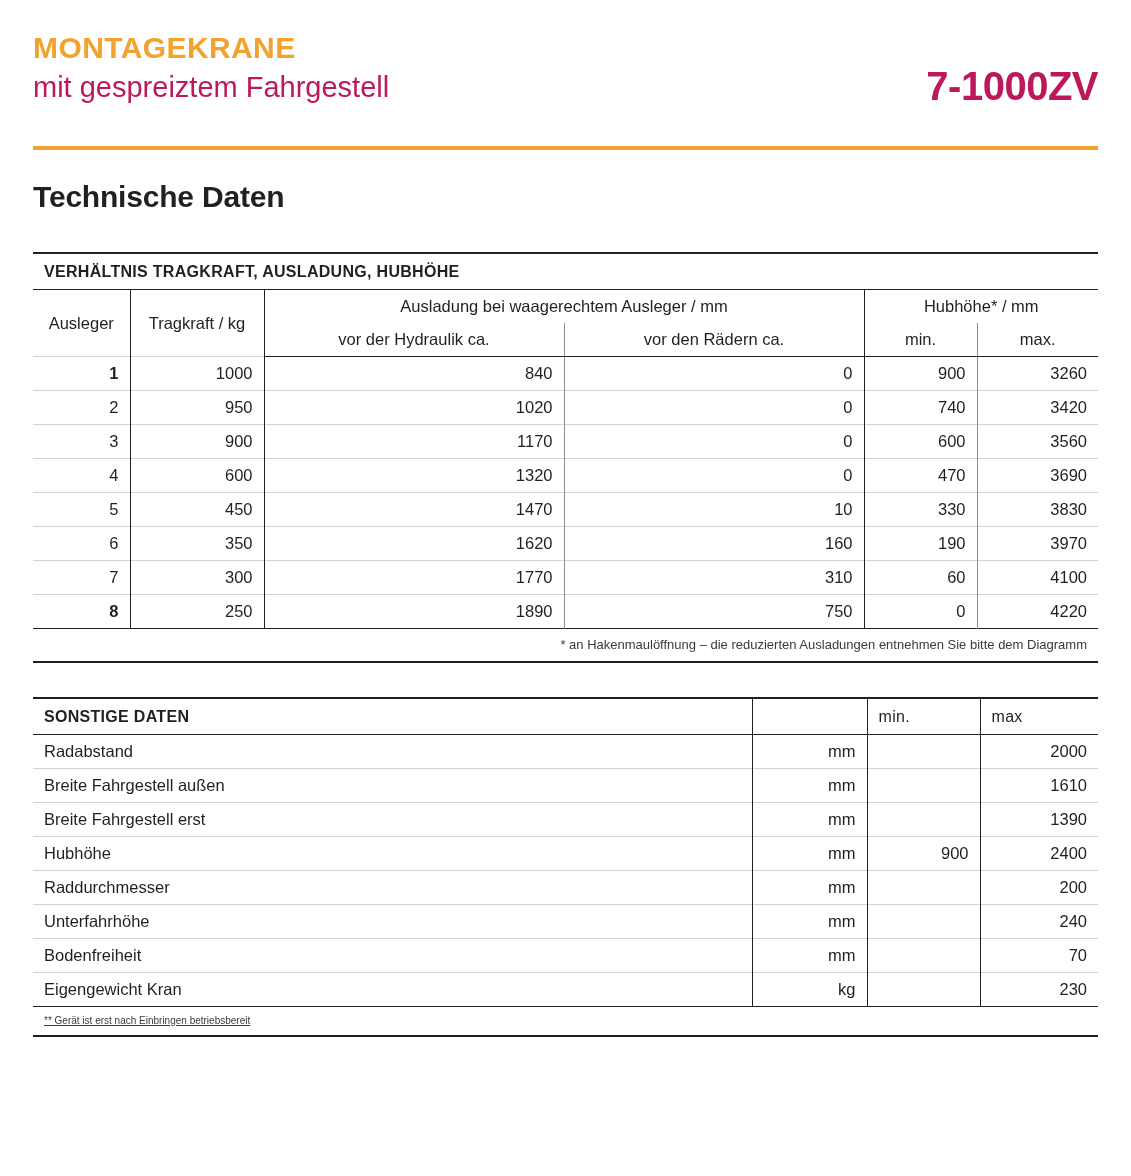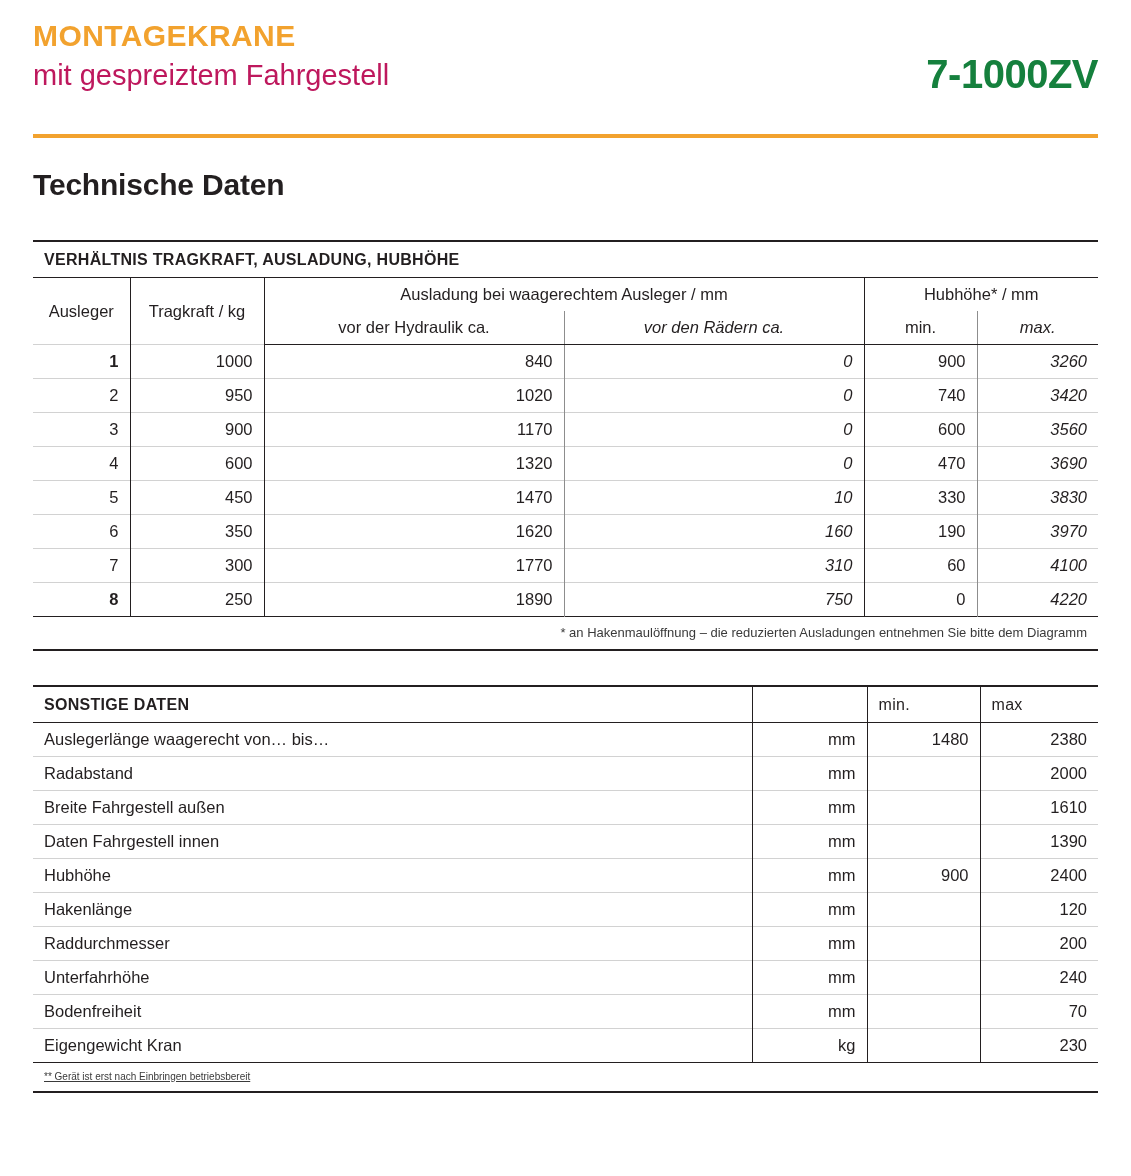--- a/index.html
+++ b/index.html
@@ -7,21 +7,21 @@
     width: 1131px;
     height: 1176px;
     background: #ffffff;
     font-family: "Liberation Sans", sans-serif;
     color: #231f20;
   }
   .page {
     width: 1131px;
     height: 1176px;
     position: relative;
-    padding: 0 33px;
+    padding: 12px 33px;
   }
 
   
   .header {
     padding-top: 18px;
     position: relative;
     height: 120px;
   }
   .brand-line1 {
     font-size: 30px;
@@ -36,21 +36,21 @@
     color: #be185d;
     line-height: 1.3;
     margin-top: 4px;
   }
   .model-no {
     position: absolute;
     right: 0;
     top: 52px;
     font-size: 40px;
     font-weight: bold;
-    color: #15803d;
+    color: #be185d;
     letter-spacing: -0.5px;
   }
   .accent-rule {
     height: 4px;
     background: #f2a22e;
     margin-top: 14px;
   }
 
   
   .section-title {
@@ -85,21 +85,21 @@
     text-align: left;
     font-weight: bold;
     font-size: 16px;
     letter-spacing: 0.3px;
     padding: 9px 11px 8px 11px;
     border-bottom: 1.6px solid #231f20;
   }
 
   
   .vr-dark { border-left: 1.6px solid #231f20; }
-  .vr-thin { border-left: 1px solid #8d8d8d; font-style: italic; }
+  .vr-thin { border-left: 1px solid #8d8d8d; }
 
   
   .rowline td { border-top: 1px solid #d2d2d2; }
   .hdr-sep td, .hdr-sep th { border-bottom: 1.6px solid #231f20; }
 
   .num  { text-align: right; }
   .left { text-align: left; }
   .bold { font-weight: bold; }
 
   
@@ -251,54 +251,42 @@
       <thead>
         <tr class="bar-top hdr-sep">
           <th class="caption-cell">SONSTIGE DATEN</th>
           <th class="vr-dark caption-cell"></th>
           <th class="vr-dark caption-cell" style="font-weight:normal">min.</th>
           <th class="vr-dark caption-cell" style="font-weight:normal">max</th>
         </tr>
       </thead>
       <tbody>
         <tr class="rowline">
-          <td class="left">Auslegerlänge waagerecht von… bis…</td>
-          <td class="num vr-dark">mm</td>
-          <td class="num vr-dark">1480</td>
-          <td class="num vr-dark">2380</td>
-        </tr>
-        <tr class="rowline">
           <td class="left">Radabstand</td>
           <td class="num vr-dark">mm</td>
           <td class="num vr-dark"></td>
           <td class="num vr-dark">2000</td>
         </tr>
         <tr class="rowline">
           <td class="left">Breite Fahrgestell außen</td>
           <td class="num vr-dark">mm</td>
           <td class="num vr-dark"></td>
           <td class="num vr-dark">1610</td>
         </tr>
         <tr class="rowline">
-          <td class="left">Daten Fahrgestell innen</td>
+          <td class="left">Breite Fahrgestell erst</td>
           <td class="num vr-dark">mm</td>
           <td class="num vr-dark"></td>
           <td class="num vr-dark">1390</td>
         </tr>
         <tr class="rowline">
           <td class="left">Hubhöhe</td>
           <td class="num vr-dark">mm</td>
           <td class="num vr-dark">900</td>
           <td class="num vr-dark">2400</td>
-        </tr>
-        <tr class="rowline">
-          <td class="left">Hakenlänge</td>
-          <td class="num vr-dark">mm</td>
-          <td class="num vr-dark"></td>
-          <td class="num vr-dark">120</td>
         </tr>
         <tr class="rowline">
           <td class="left">Raddurchmesser</td>
           <td class="num vr-dark">mm</td>
           <td class="num vr-dark"></td>
           <td class="num vr-dark">200</td>
         </tr>
         <tr class="rowline">
           <td class="left">Unterfahrhöhe</td>
           <td class="num vr-dark">mm</td>

